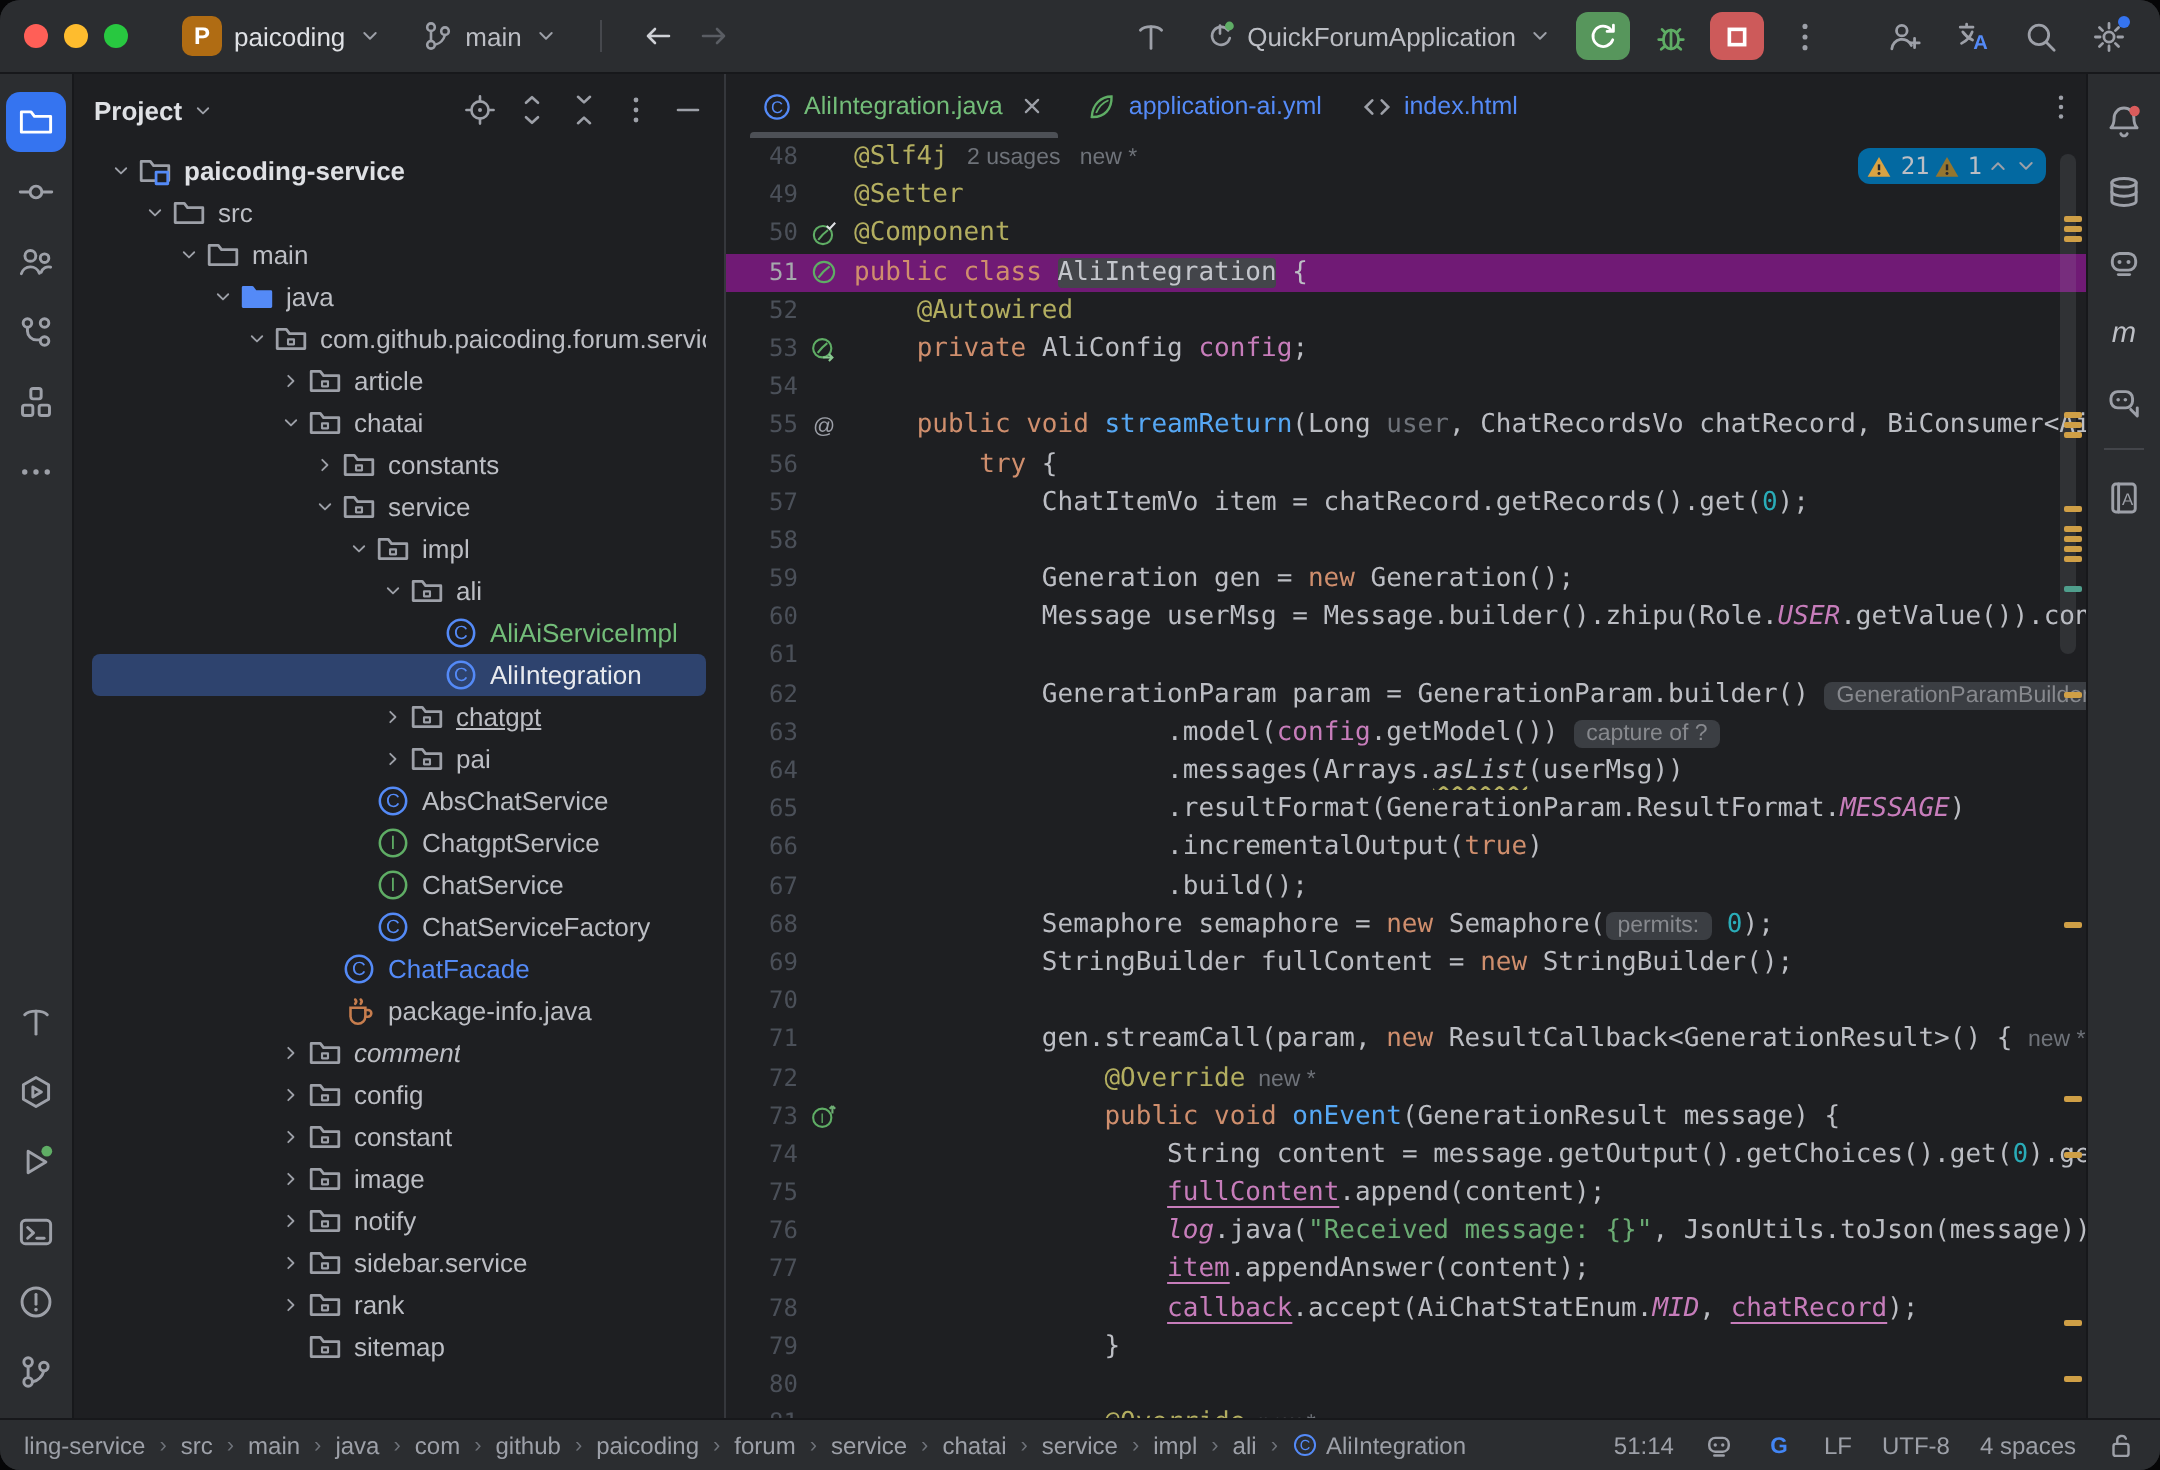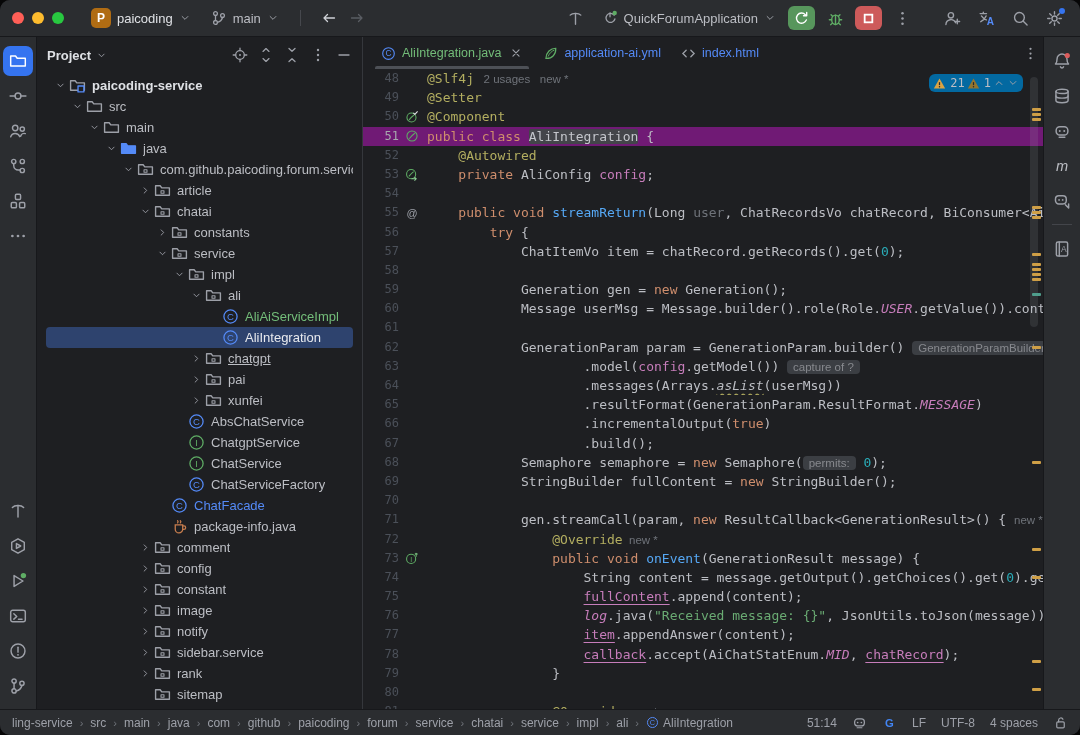--- a/index.html
+++ b/index.html
@@ -604,34 +604,20 @@
               </svg>
             </span>
             <span class="ticon icon">
               <svg viewBox="0 0 16 16" fill="none" stroke="currentColor" stroke-width="1.3" stroke-linecap="round" stroke-linejoin="round">
                 <path d="M1.5 3.5h4.3l1.5 2h7.2v7H1.5z"></path>
                 <rect x="6.6" y="8.2" width="2.8" height="2.3" stroke-width="1"></rect>
               </svg>
             </span>
             <span class="tlabel" style="">pai</span>
           </div>
-          <div class="trow" style="padding-left: 142px;">
-            <span class="tchev icon">
-              <svg viewBox="0 0 16 16" fill="none" stroke="currentColor" stroke-width="1.3" stroke-linecap="round" stroke-linejoin="round">
-                <path d="M6 4.2L9.8 8 6 11.8"></path>
-              </svg>
-            </span>
-            <span class="ticon icon">
-              <svg viewBox="0 0 16 16" fill="none" stroke="currentColor" stroke-width="1.3" stroke-linecap="round" stroke-linejoin="round">
-                <path d="M1.5 3.5h4.3l1.5 2h7.2v7H1.5z"></path>
-                <rect x="6.6" y="8.2" width="2.8" height="2.3" stroke-width="1"></rect>
-              </svg>
-            </span>
-            <span class="tlabel" style="">xunfei</span>
-          </div>
           <div class="trow" style="padding-left: 125px;">
             <span class="tchev"></span>
             <span class="ticon icon">
               <svg viewBox="0 0 16 16">
                 <circle cx="8" cy="8" r="6.2" fill="none" stroke="#548af7" stroke-width="1.2"></circle>
                 <text x="8" y="11" font-size="9" fill="#548af7" stroke="none" text-anchor="middle" font-family="Liberation Sans, sans-serif">C</text>
               </svg>
             </span>
             <span class="tlabel" style="">AbsChatService</span>
           </div>
@@ -679,21 +665,21 @@
             <span class="tchev"></span>
             <span class="ticon icon">
               <svg viewBox="0 0 16 16" fill="none" stroke="#c77d4e" stroke-width="1.2" stroke-linecap="round">
                 <path d="M4 6.5h7v4a3.5 3.5 0 0 1-7 0z"></path>
                 <path d="M11 7.5h1.2a1.6 1.6 0 0 1 0 3.2H11"></path>
                 <path d="M6.2 4.6c.7-.7.7-1.3 0-2M8.8 4.6c.7-.7.7-1.3 0-2"></path>
               </svg>
             </span>
             <span class="tlabel" style="">package-info.java</span>
           </div>
-          <div class="trow" style="padding-left: 91px;">
+          <div class="trow" style="padding-left: 91px; font-style: italic;">
             <span class="tchev icon">
               <svg viewBox="0 0 16 16" fill="none" stroke="currentColor" stroke-width="1.3" stroke-linecap="round" stroke-linejoin="round">
                 <path d="M6 4.2L9.8 8 6 11.8"></path>
               </svg>
             </span>
             <span class="ticon icon">
               <svg viewBox="0 0 16 16" fill="none" stroke="currentColor" stroke-width="1.3" stroke-linecap="round" stroke-linejoin="round">
                 <path d="M1.5 3.5h4.3l1.5 2h7.2v7H1.5z"></path>
                 <rect x="6.6" y="8.2" width="2.8" height="2.3" stroke-width="1"></rect>
               </svg>
@@ -859,21 +845,21 @@
                 <path d="M7.5 12.3h5.3m-2-2 2 2-2 2" stroke="#8bcb92"></path>
               </svg></span><span class="ctext">    <span class="c-kw">private </span><span class="c-def">AliConfig </span><span class="c-fld">config</span><span class="c-def">;</span></span></div>
           <div class="crow"><span class="lnum">54</span><span class="gic icon"></span><span class="ctext"></span></div>
           <div class="crow"><span class="lnum">55</span><span class="gic icon"><svg viewBox="0 0 16 16">
                 <text x="8" y="12" font-size="12.5" fill="#9da0a8" stroke="none" text-anchor="middle" font-family="Liberation Sans, sans-serif">@</text>
               </svg></span><span class="ctext">    <span class="c-kw">public void </span><span class="c-mth">streamReturn</span><span class="c-def">(Long </span><span class="c-gray">user</span><span class="c-def">, ChatRecordsVo chatRecord, BiConsumer&lt;AiChatStatEnum</span></span></div>
           <div class="crow"><span class="lnum">56</span><span class="gic icon"></span><span class="ctext">        <span class="c-kw">try</span><span class="c-def"> {</span></span></div>
           <div class="crow"><span class="lnum">57</span><span class="gic icon"></span><span class="ctext">            <span class="c-def">ChatItemVo item = chatRecord.getRecords().get(</span><span class="c-num">0</span><span class="c-def">);</span></span></div>
           <div class="crow"><span class="lnum">58</span><span class="gic icon"></span><span class="ctext"></span></div>
           <div class="crow"><span class="lnum">59</span><span class="gic icon"></span><span class="ctext">            <span class="c-def">Generation gen = </span><span class="c-kw">new</span><span class="c-def"> Generation();</span></span></div>
-          <div class="crow"><span class="lnum">60</span><span class="gic icon"></span><span class="ctext">            <span class="c-def">Message userMsg = Message.</span><span class="c-ital">builder</span><span class="c-def">().role(Role.</span><span class="c-sfld">USER</span><span class="c-def">.getValue()).content(item.get</span></span></div>
+          <div class="crow"><span class="lnum">60</span><span class="gic icon"></span><span class="ctext">            <span class="c-def">Message userMsg = Message.</span><span class="c-ital">builder</span><span class="c-def">().zhipu(Role.</span><span class="c-sfld">USER</span><span class="c-def">.getValue()).content(item.get</span></span></div>
           <div class="crow"><span class="lnum">61</span><span class="gic icon"></span><span class="ctext"></span></div>
           <div class="crow"><span class="lnum">62</span><span class="gic icon"></span><span class="ctext">            <span class="c-def">GenerationParam param = GenerationParam.</span><span class="c-ital">builder</span><span class="c-def">() </span><span class="c-chip">GenerationParamBuilder&lt;capture of</span></span></div>
           <div class="crow"><span class="lnum">63</span><span class="gic icon"></span><span class="ctext">                    <span class="c-def">.model(</span><span class="c-fld">config</span><span class="c-def">.getModel()) </span><span class="c-chip">capture of ?</span></span></div>
           <div class="crow"><span class="lnum">64</span><span class="gic icon"></span><span class="ctext">                    <span class="c-def">.messages(Arrays.</span><span class="c-wavy">asList</span><span class="c-def">(userMsg))</span></span></div>
           <div class="crow"><span class="lnum">65</span><span class="gic icon"></span><span class="ctext">                    <span class="c-def">.resultFormat(GenerationParam.ResultFormat.</span><span class="c-sfld">MESSAGE</span><span class="c-def">)</span></span></div>
           <div class="crow"><span class="lnum">66</span><span class="gic icon"></span><span class="ctext">                    <span class="c-def">.incrementalOutput(</span><span class="c-kw">true</span><span class="c-def">)</span></span></div>
           <div class="crow"><span class="lnum">67</span><span class="gic icon"></span><span class="ctext">                    <span class="c-def">.build();</span></span></div>
           <div class="crow"><span class="lnum">68</span><span class="gic icon"></span><span class="ctext">            <span class="c-def">Semaphore semaphore = </span><span class="c-kw">new</span><span class="c-def"> Semaphore(</span><span class="c-chip">permits:</span><span class="c-def"> </span><span class="c-num">0</span><span class="c-def">);</span></span></div>
           <div class="crow"><span class="lnum">69</span><span class="gic icon"></span><span class="ctext">            <span class="c-def">StringBuilder fullContent = </span><span class="c-kw">new</span><span class="c-def"> StringBuilder();</span></span></div>
           <div class="crow"><span class="lnum">70</span><span class="gic icon"></span><span class="ctext"></span></div>

